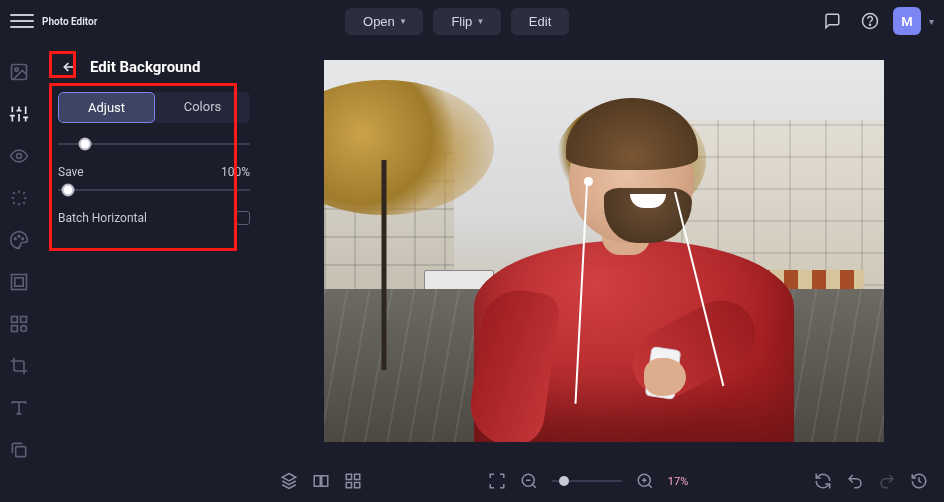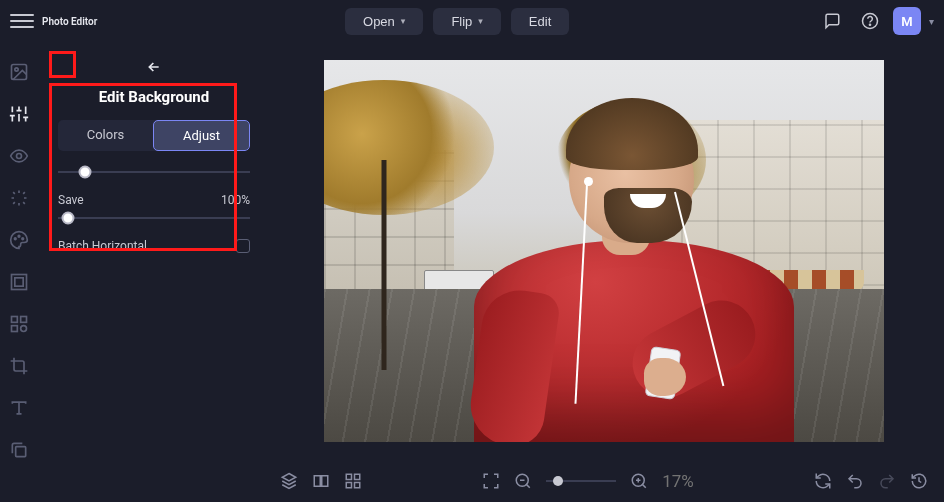--- a/index.html
+++ b/index.html
@@ -22,21 +22,21 @@
   
   .main { flex: 1; display: flex; min-height: 0; }
 
   
   .toolbar { width: 40px; background: #1b1d2a; display: flex; flex-direction: column; align-items: center; padding-top: 20px; gap: 20px; }
   .tool-ic { width: 22px; height: 22px; color: #5a5e74; cursor: pointer; }
   .tool-ic.active { color: #e6e7ee; }
 
   
   .panel { width: 224px; background: #1b1d2a; padding: 14px 14px 0 18px; }
-  .panel-head { display: flex; align-items: center; gap: 10px; margin-bottom: 14px; flex-direction: column; }
+  .panel-head { display: flex; align-items: center; gap: 10px; margin-bottom: 14px; }
   .back-btn { width: 22px; height: 22px; display: flex; align-items: center; justify-content: center; color: #e6e7ee; cursor: pointer; }
   .panel-title { font-size: 15px; font-weight: 700; color: #fff; }
   .tab-row { display: flex; border-radius: 5px; overflow: hidden; background: #242739; margin-bottom: 14px;}
   .tab { flex: 1; text-align: center; padding: 7px 0; font-size: 13px; color: #c8c9d2; cursor: pointer; }
   .tab.active { background: #3e4464; border: 1px solid #7b86f4; border-radius: 5px; color: #fff; }
 
   .control { margin-bottom: 14px; }
   .control-row { display: flex; justify-content: space-between; align-items: center; font-size: 12px; color: #c8c9d2; margin-bottom: 4px; }
   .slider { position: relative; height: 14px; }
   .slider-track { position: absolute; left: 0; right: 0; top: 50%; height: 2px; background: #3a3d52; transform: translateY(-50%); }
@@ -119,21 +119,21 @@
   .wireA { transform:rotate(3deg);}
   .wireB { left:200px; top:92px; height:200px; transform:rotate(-14deg);}
 
   
   .bottombar { height: 42px; background: #1b1d2a; display: flex; align-items: center; padding: 0 16px; gap: 16px; }
   .bb-group { display: flex; align-items: center; gap: 14px; }
   .bb-ic { color: #8a8da2; cursor: pointer; display:flex; align-items:center;}
   .bb-spacer { flex: 1; }
   .zoom-slider { width: 70px; height: 2px; background: #3a3d52; position: relative; }
   .zoom-thumb { position: absolute; left: 12px; top: 50%; width: 10px; height: 10px; border-radius: 50%; background: #c8c9d2; transform: translate(-50%,-50%); }
-  .zoom-pct { font-size: 17px; color: #737373; }
+  .zoom-pct { font-size: 11px; color: #f9a8d4; }
 
   svg { display:block; }
 </style>
 </head>
 <body>
 
 <div class="topbar">
   <div class="hamburger">
       <span></span>
       <span></span>
@@ -242,22 +242,22 @@
   <div class="panel" style="position:relative;">
     <div class="panel-head">
       <div class="back-btn">
         <svg width="16" height="16" viewBox="0 0 24 24" fill="none" stroke="currentColor" stroke-width="2.5">
             <path d="M19 12H5M11 18l-6-6 6-6"></path>
           </svg>
       </div>
       <div class="panel-title">Edit Background</div>
     </div>
     <div class="tab-row">
+      <div class="tab active">Adjust</div>
       <div class="tab">Colors</div>
-      <div class="tab active">Adjust</div>
     </div>
 
     <div class="control">
       <div class="slider">
         <div class="slider-track"></div>
         <div class="slider-thumb" id="blur-thumb" style="left: 14%;"></div>
       </div>
     </div>
 
     <div class="control">

